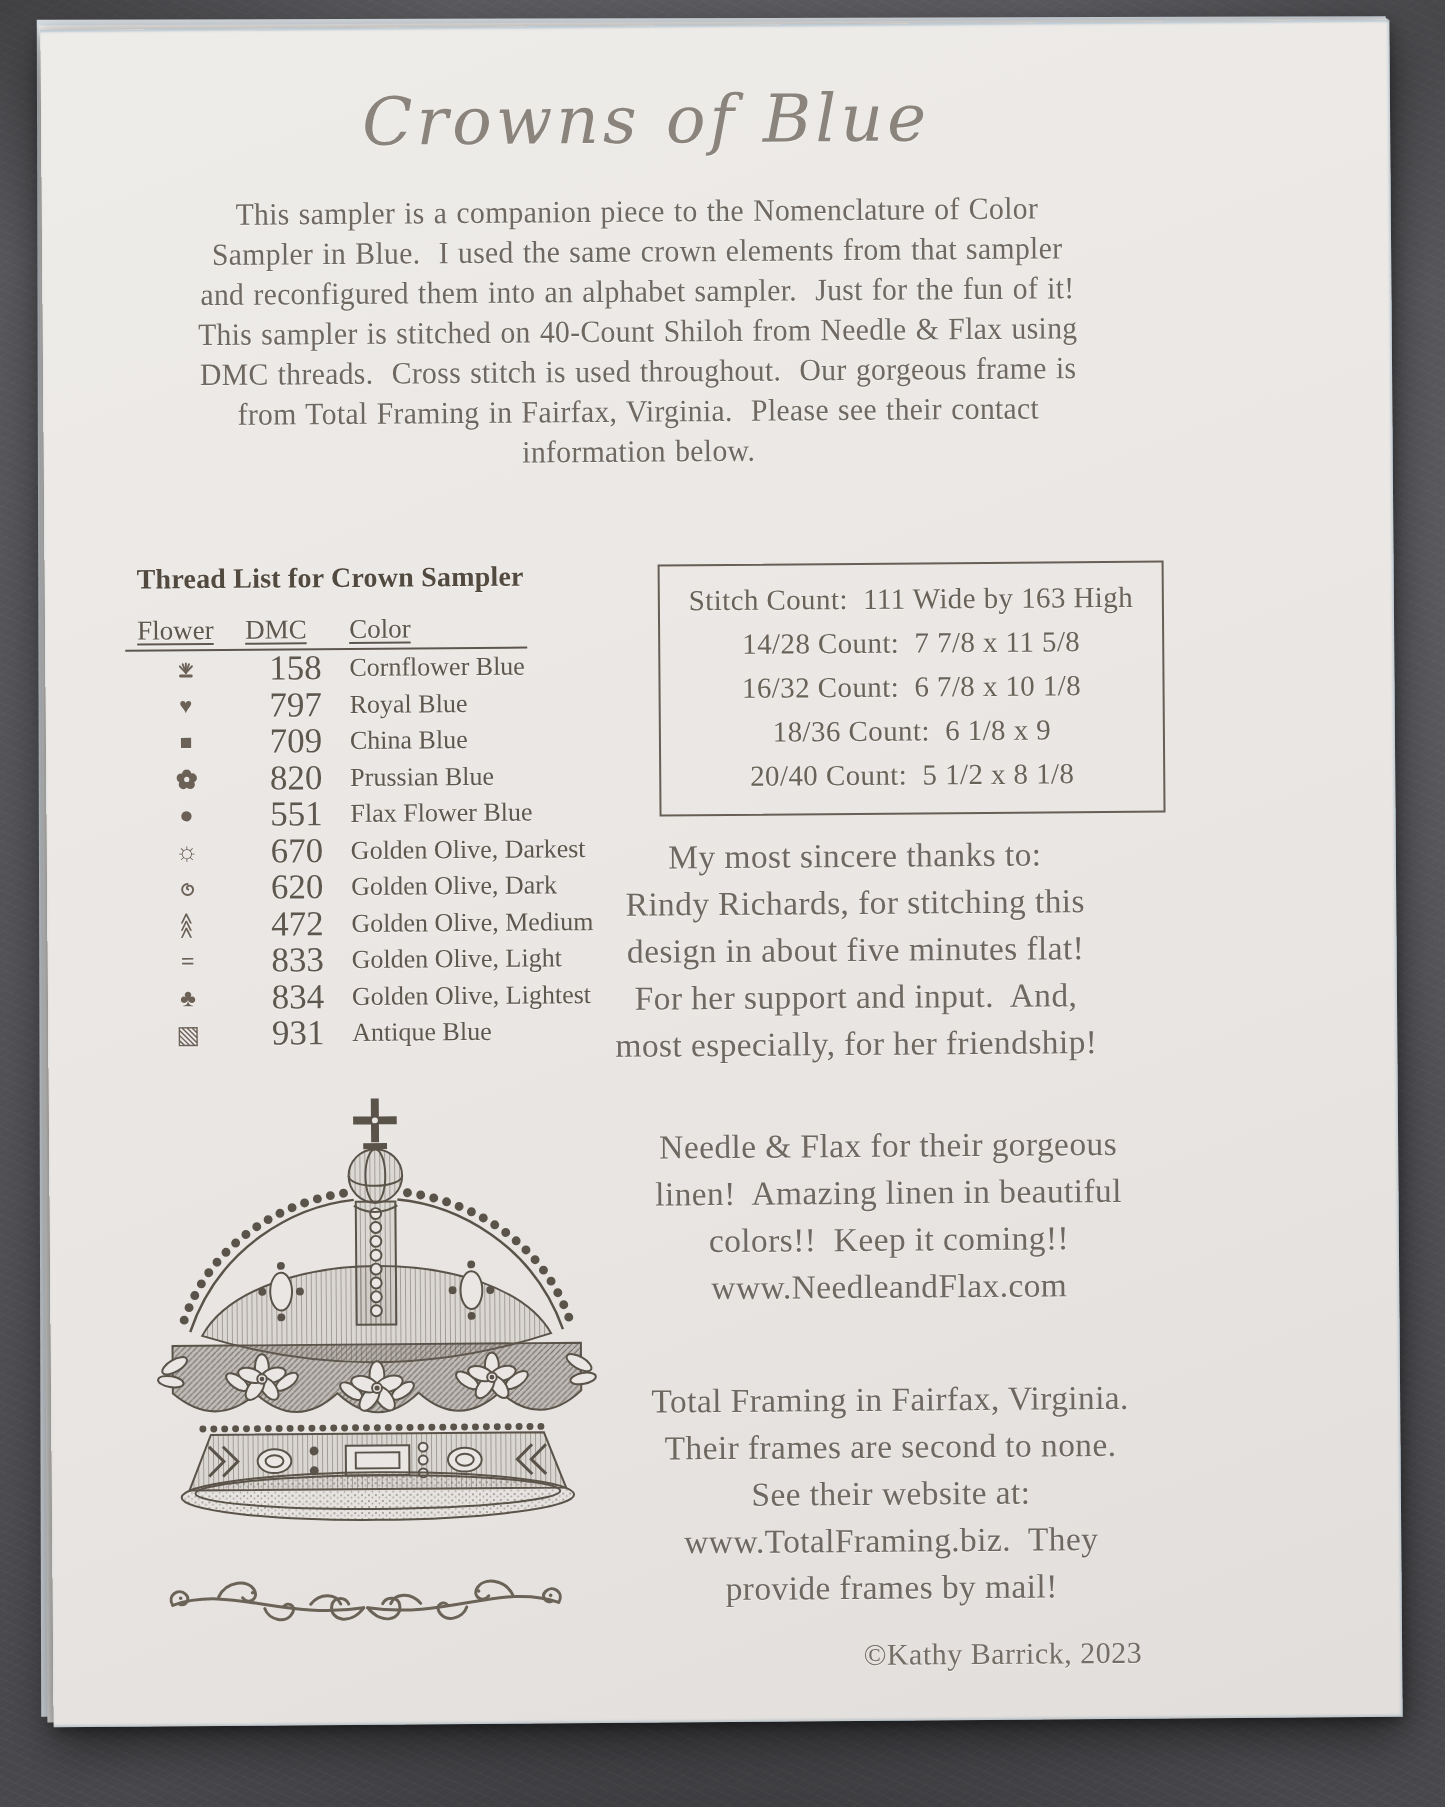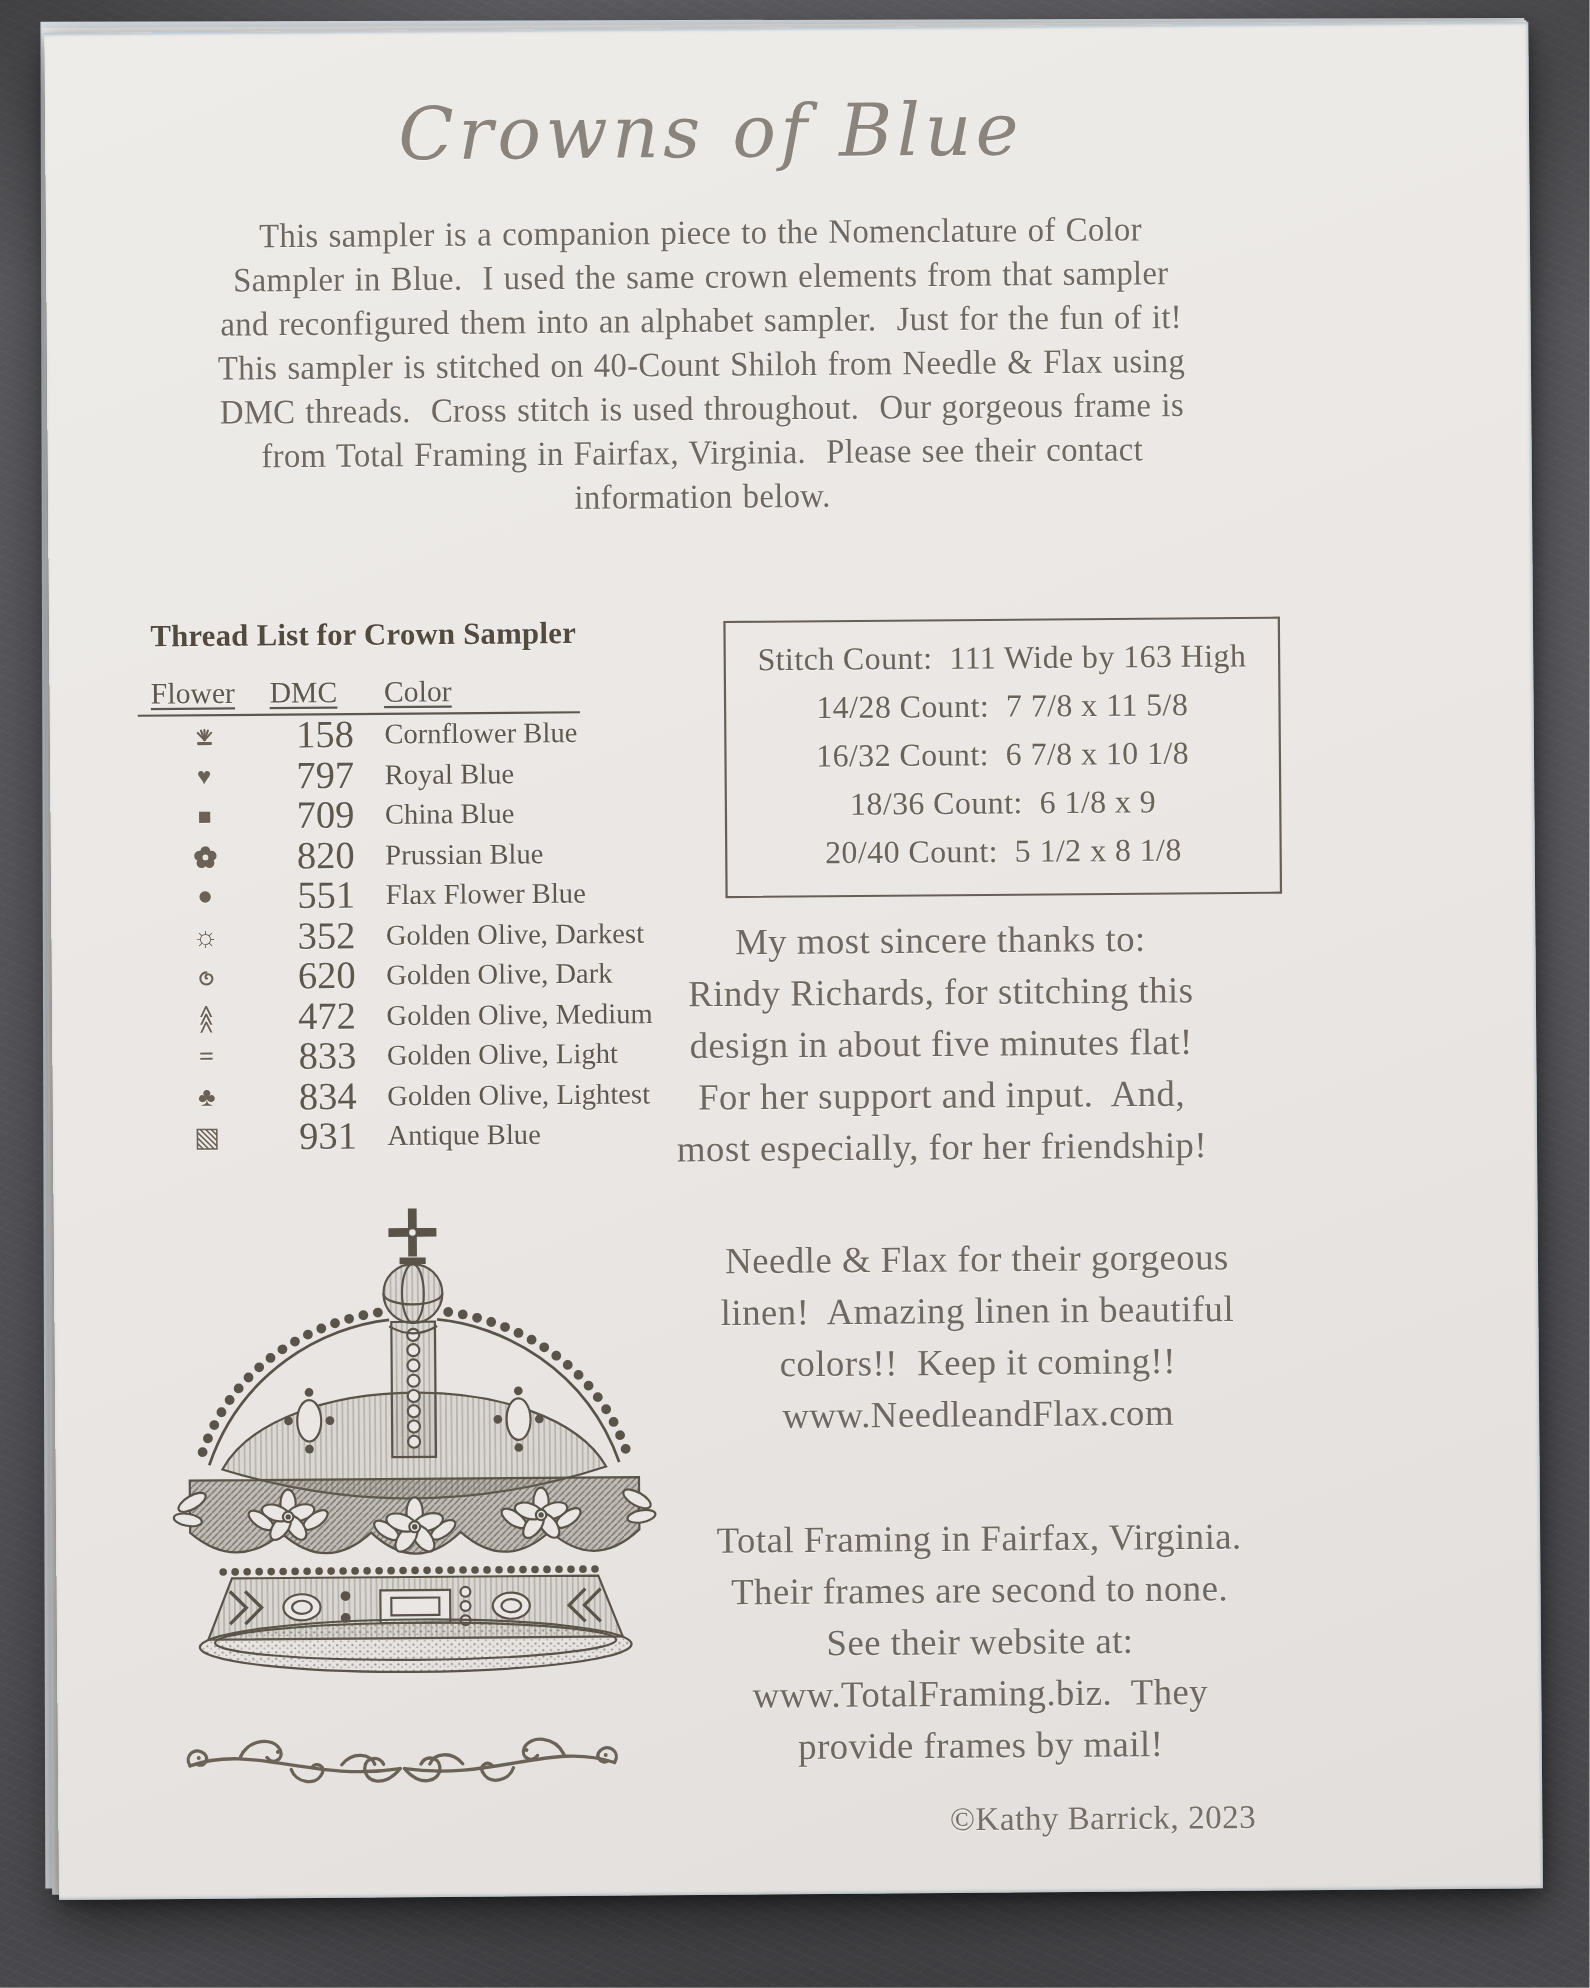--- a/index.html
+++ b/index.html
@@ -150,21 +150,21 @@
       </div>
 
       <div class="trow">
         <span class="tsym g-circ"><span>●</span></span>
         <span class="tdmc">551</span>
         <span class="tcolor">Flax Flower Blue</span>
       </div>
 
       <div class="trow">
         <span class="tsym g-sun"><span>☼</span></span>
-        <span class="tdmc">352</span>
+        <span class="tdmc">670</span>
         <span class="tcolor">Golden Olive, Darkest</span>
       </div>
 
       <div class="trow">
         <span class="tsym">
           <svg width="19" height="19" viewBox="0 0 18 18">
             <path d="M9,3.6 a5.2,5.2 0 1 0 5.2,5.2 a3.6,3.6 0 0 0 -3.6,-3.6 a2.3,2.3 0 0 0 -2.3,2.3 a1.3,1.3 0 0 0 1.3,1.3" stroke="#6b6156" stroke-width="1.8" fill="none" stroke-linecap="round"></path>
           </svg>
         </span>
         <span class="tdmc">620</span>

